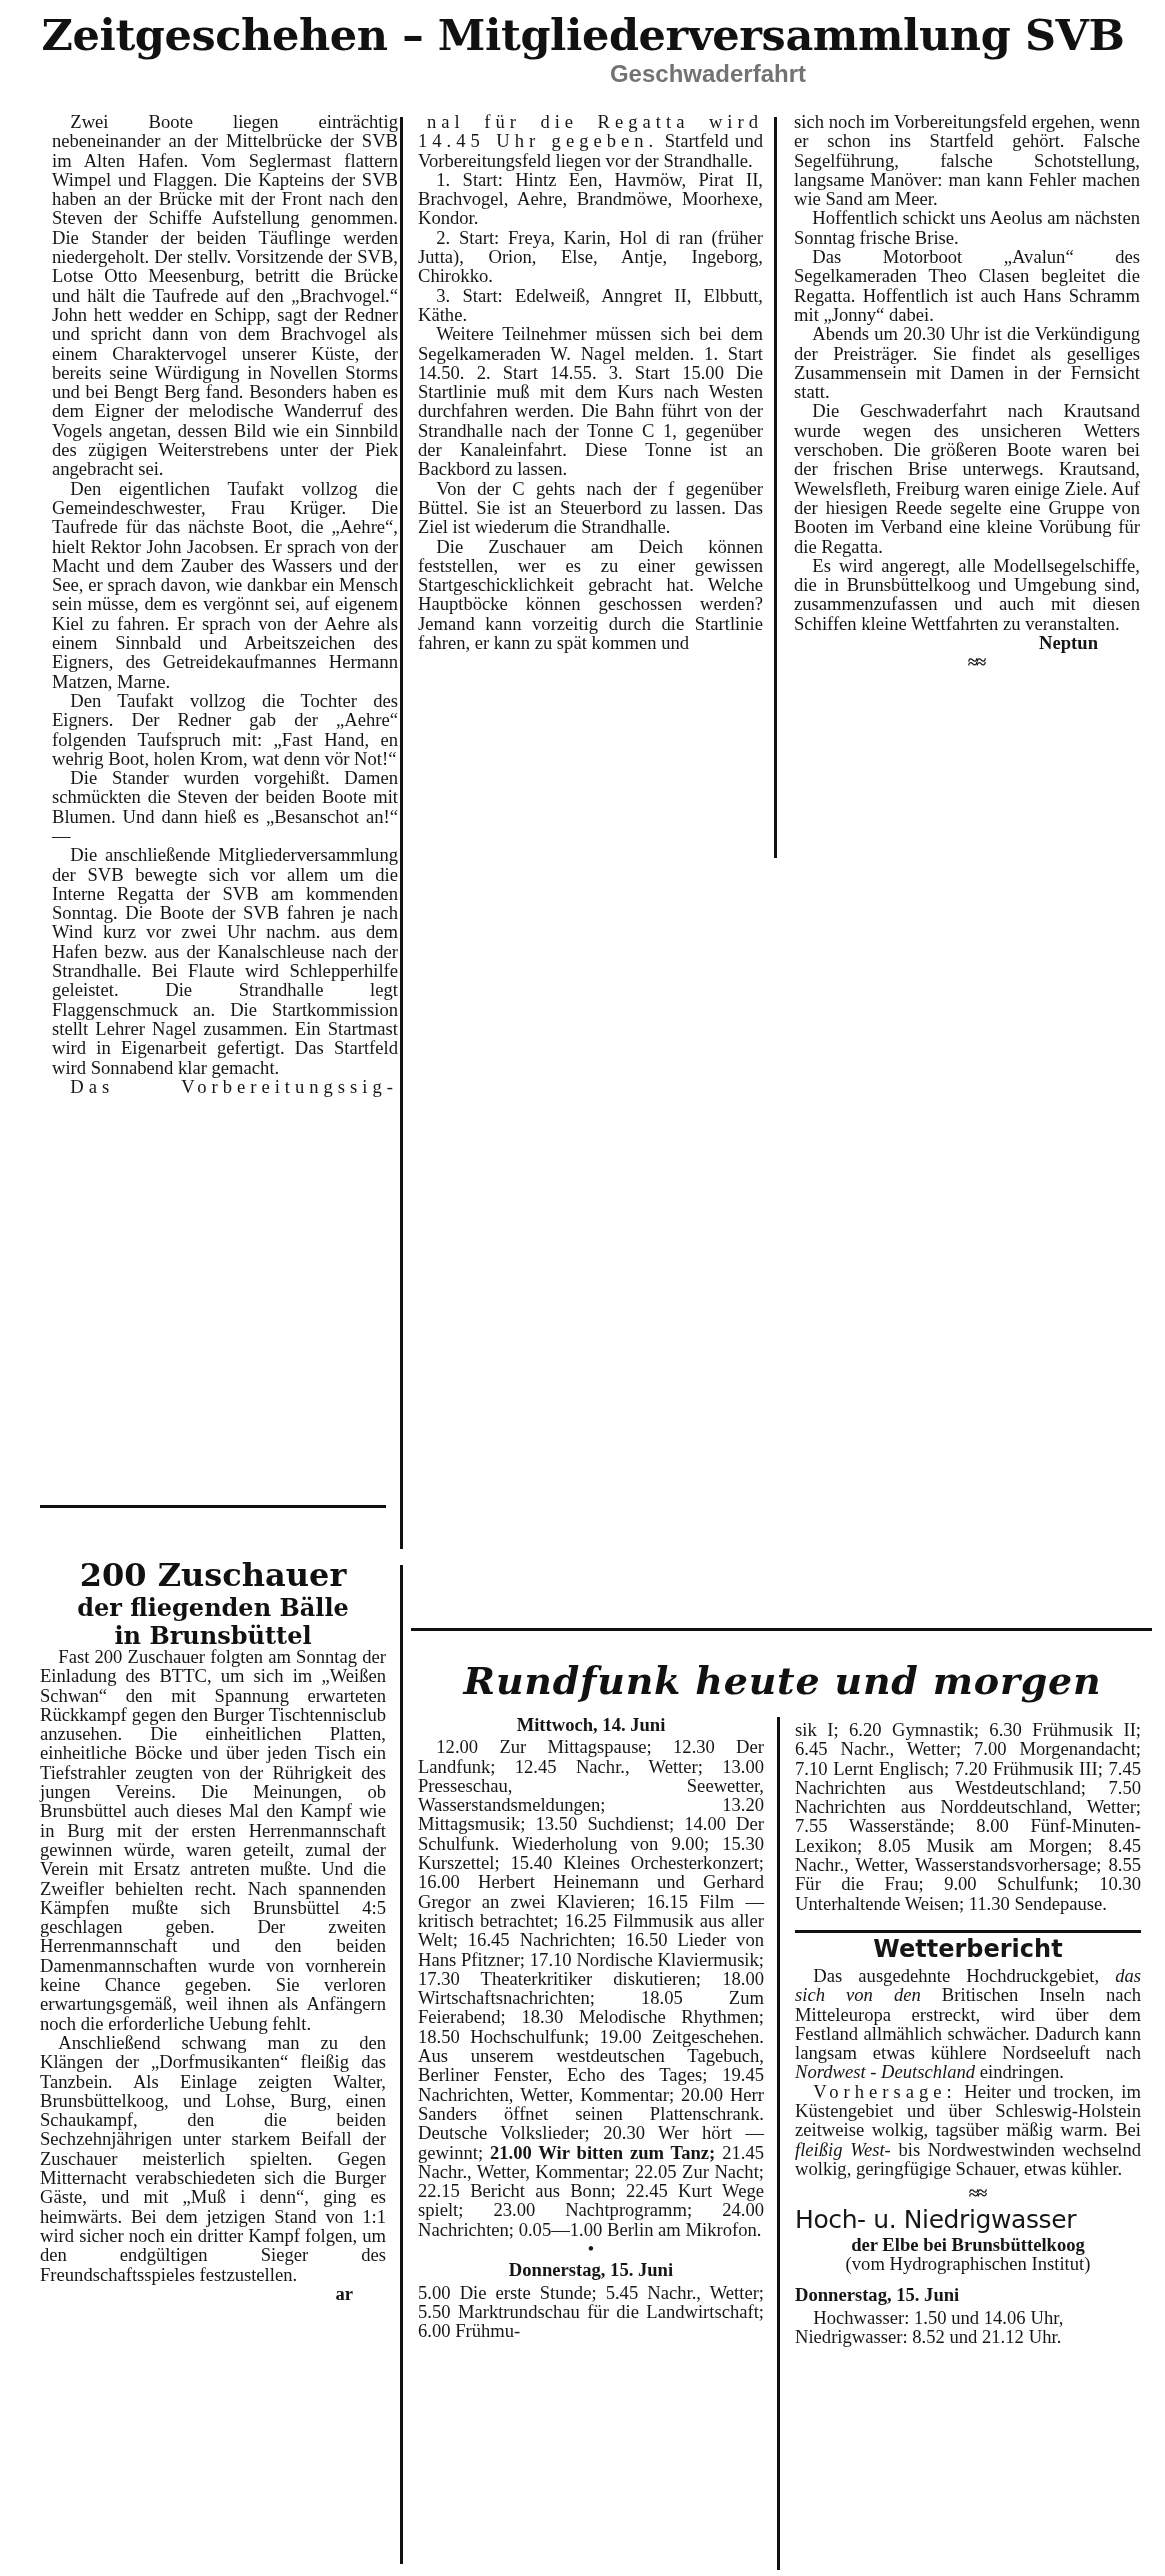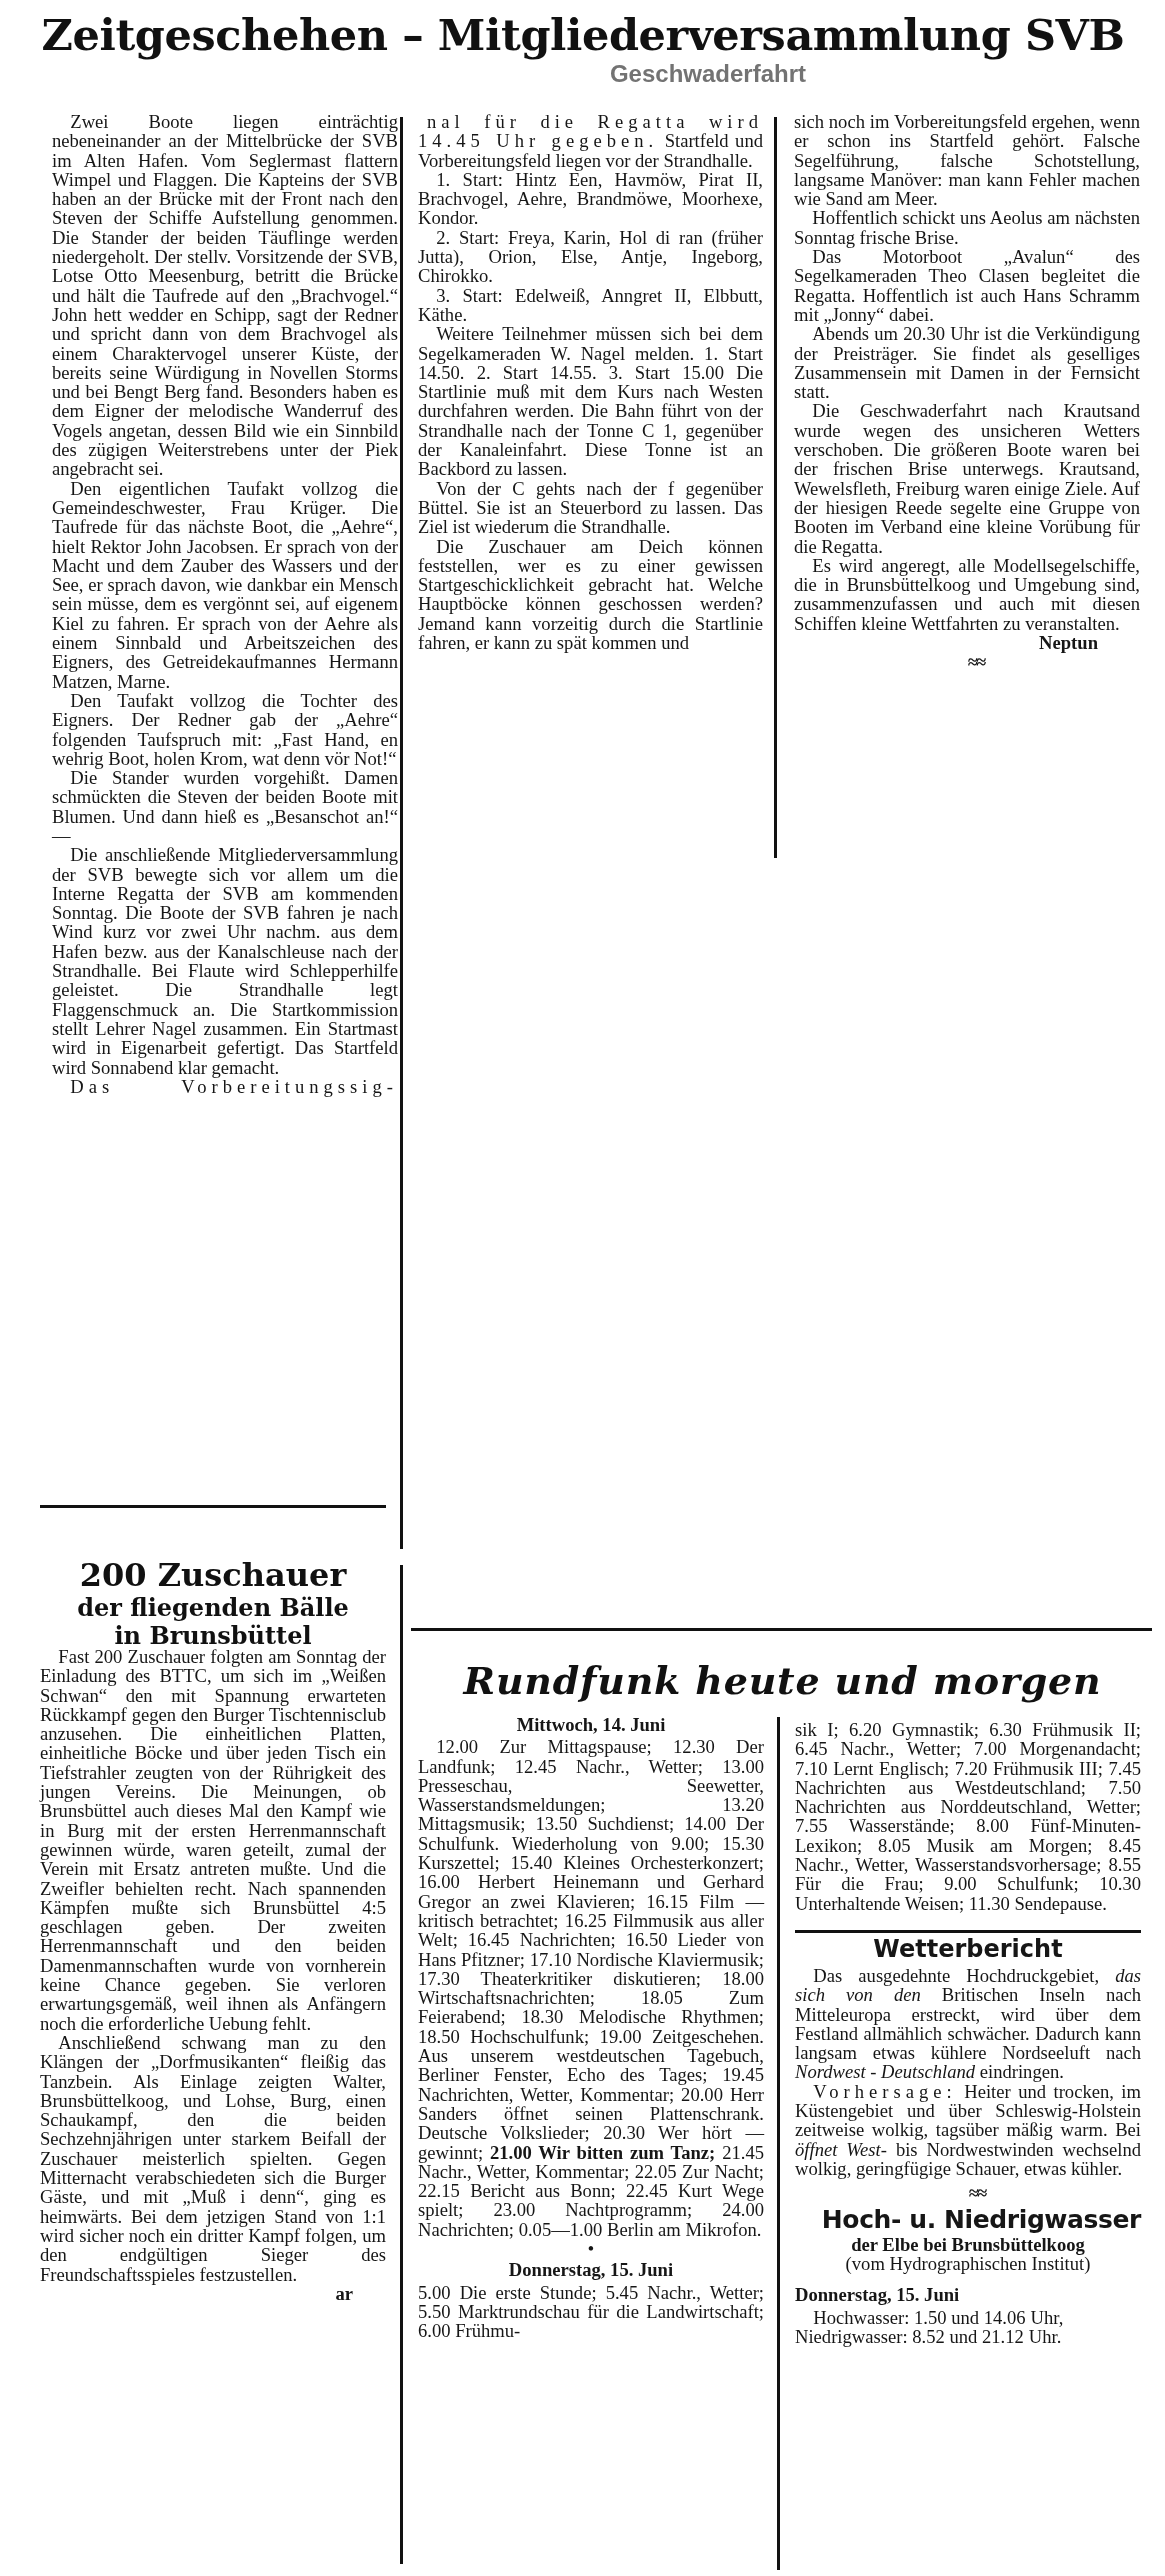--- a/index.html
+++ b/index.html
@@ -64,21 +64,21 @@
   .col-rf1 { left: 418px; top: 1713px; width: 346px; }
   .col-rf2 { left: 795px; top: 1720px; width: 346px; }
   .dayhead { text-align: center; font-weight: bold; text-indent: 0 !important; margin: 1.7px 0 3.3px 0 !important; }
   .dot { text-align: center; font-weight: bold; font-size: 16.7px; margin: 11.7px 0 11.7px 0; text-indent: 0 !important; }
 
   .wb-title {
     text-align: center; font-family: "DejaVu Sans", sans-serif; font-weight: bold;
     font-size: 24px; line-height: 33px; margin: 8.3px 0 1.7px 0; text-indent: 0 !important;
   }
   .hn-title {
-    text-align: right; font-family: "DejaVu Sans", sans-serif; font-weight: bold;
+    text-align: left; font-family: "DejaVu Sans", sans-serif; font-weight: normal;
     font-size: 25px; line-height: 30px; text-indent: 0 !important; white-space: nowrap;
     letter-spacing: -0.4px;
   }
   .hn-sub { text-align: center; font-weight: bold; text-indent: 0 !important; }
   .hn-sub2 { text-align: center; text-indent: 0 !important; }
   .hn-day { font-weight: bold; text-indent: 0 !important; margin-top: 11.7px !important; margin-bottom: 3.3px !important; }
   .it { font-style: italic; }
 </style>
 </head>
 <body>
@@ -149,21 +149,21 @@
     <p class="dayhead">Donnerstag, 15. Juni</p>
     <p class="noindent">5.00 Die erste Stunde; 5.45 Nachr., Wetter; 5.50 Marktrundschau für die Landwirtschaft; 6.00 Frühmu-</p>
   </div>
   <div class="vrule" style="left:777px; top:1717px; width:2.5px; height:853px;"></div>
 
   <div class="col col-rf2">
     <p class="noindent">sik I; 6.20 Gymnastik; 6.30 Frühmusik II; 6.45 Nachr., Wetter; 7.00 Morgenandacht; 7.10 Lernt Englisch; 7.20 Frühmusik III; 7.45 Nachrichten aus Westdeutschland; 7.50 Nachrichten aus Norddeutschland, Wetter; 7.55 Wasserstände; 8.00 Fünf-Minuten-Lexikon; 8.05 Musik am Morgen; 8.45 Nachr., Wetter, Wasserstandsvorhersage; 8.55 Für die Frau; 9.00 Schulfunk; 10.30 Unterhaltende Weisen; 11.30 Sendepause.</p>
     <div class="hrule" style="position:relative; left:0; top:0; width:346px; margin-top:16.7px;"></div>
     <p class="wb-title">Wetterbericht</p>
     <p><span>Das ausgedehnte Hochdruckgebiet, </span><span class="it">das sich von den</span><span> Britischen Inseln nach Mitteleuropa erstreckt, wird über dem Festland allmählich schwächer. Dadurch kann langsam etwas kühlere Nordseeluft nach </span><span class="it">Nordwest - Deutschland</span><span> eindringen.</span></p>
-    <p><span class="spaced">Vorhersage:</span><span> Heiter und trocken, im Küstengebiet und über Schleswig-Holstein zeitweise wolkig, tagsüber mäßig warm. Bei </span><span class="it">öffnet West-</span><span> bis Nordwestwinden wechselnd wolkig, geringfügige Schauer, etwas kühler.</span></p>
+    <p><span class="spaced">Vorhersage:</span><span> Heiter und trocken, im Küstengebiet und über Schleswig-Holstein zeitweise wolkig, tagsüber mäßig warm. Bei </span><span class="it">fleißig West-</span><span> bis Nordwestwinden wechselnd wolkig, geringfügige Schauer, etwas kühler.</span></p>
     <p class="wave" style="margin-top:5px;">≈≈</p>
     <p class="hn-title">Hoch- u. Niedrigwasser</p>
     <p class="hn-sub">der Elbe bei Brunsbüttelkoog</p>
     <p class="hn-sub2">(vom Hydrographischen Institut)</p>
     <p class="hn-day">Donnerstag, 15. Juni</p>
     <p>
       <span>Hochwasser:</span>
       <span>1.50</span>
       <span>und</span>
       <span>14.06</span><span style="margin-left:5px;">Uhr</span>,

